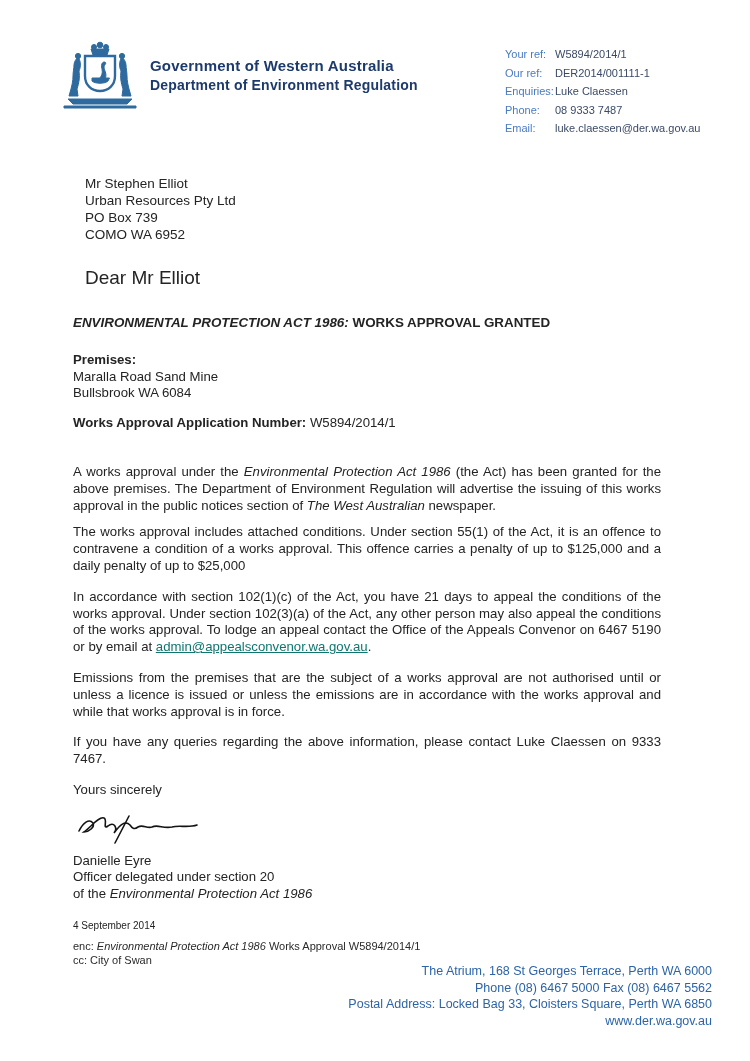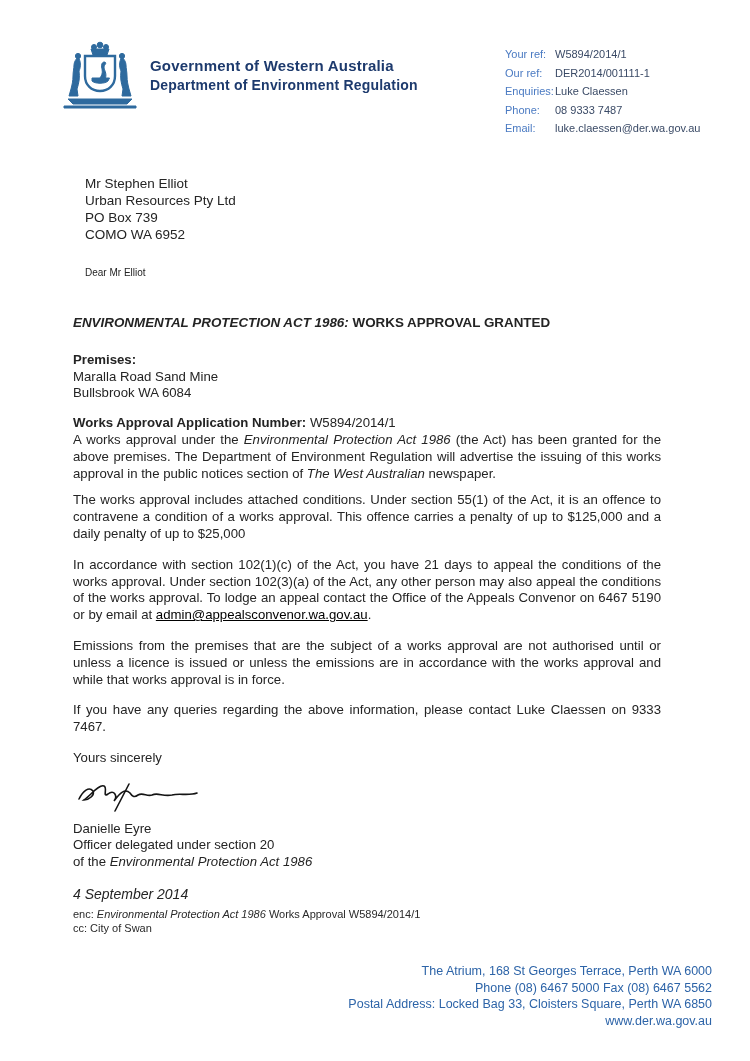--- a/index.html
+++ b/index.html
@@ -12,32 +12,32 @@
   .logo{position:absolute;left:62px;top:40px;width:76px;height:70px;}
   .header-text{position:absolute;left:150px;top:57px;color:#1d3a6d;}
   .header-text .gov{font-size:15px;font-weight:bold;letter-spacing:.2px;}
   .header-text .dept{font-size:14px;font-weight:600;margin-top:3px;letter-spacing:.2px;}
   .ref-block{position:absolute;left:505px;top:48px;font-size:11px;line-height:12px;}
   .ref-row{display:flex;margin-bottom:6.5px;}
   .ref-label{width:50px;color:#4a7ac2;flex:0 0 50px;}
   .ref-value{color:#3a4a66;white-space:nowrap;}
   
   .recipient{position:absolute;left:85px;top:175px;font-size:13.5px;line-height:17px;}
-  .salutation{position:absolute;left:85px;top:267px;font-size:10px;}
+  .salutation{position:absolute;left:85px;top:267px;font-size:19px;}
   .body-flow{position:absolute;left:73px;top:315px;width:588px;font-size:13.2px;line-height:16.8px;}
   .subject{font-weight:bold;font-size:13.4px;margin:0 0 20px 0;}
   .premises{margin:0 0 13px 0;}
   .premises .ph{font-weight:bold;}
   p.para{margin:0 0 14px 0;text-align:justify;}
-  p.first{margin-bottom:10px;}
-  .email-link,a.email-link{color:#000000;text-decoration:underline;cursor:pointer;}
+  p.first{margin-bottom:10px;margin-top:32px;}
+  .email-link,a.email-link{color:#0f766e;text-decoration:underline;cursor:pointer;}
   .valediction{margin:13px 0 4px 0;}
   .signature{height:48px;margin:2px 0 2px 0;}
   .sig-block{line-height:16.5px;}
-  .date-line{margin-top:16px;font-size:14px;font-style:italic;}
+  .date-line{margin-top:16px;font-size:10px;}
   .enc-line,.cc-line{font-size:11px;line-height:14px;color:#2a2a2a;}
   .enc-line{margin-top:4px;}
   
   .footer{position:absolute;right:38px;top:963px;text-align:right;
           color:#2d64a8;font-size:12.5px;line-height:16.5px;}
   .footer .site{color:#2d64a8;}
 </style>
 </head>
 <body>
 

